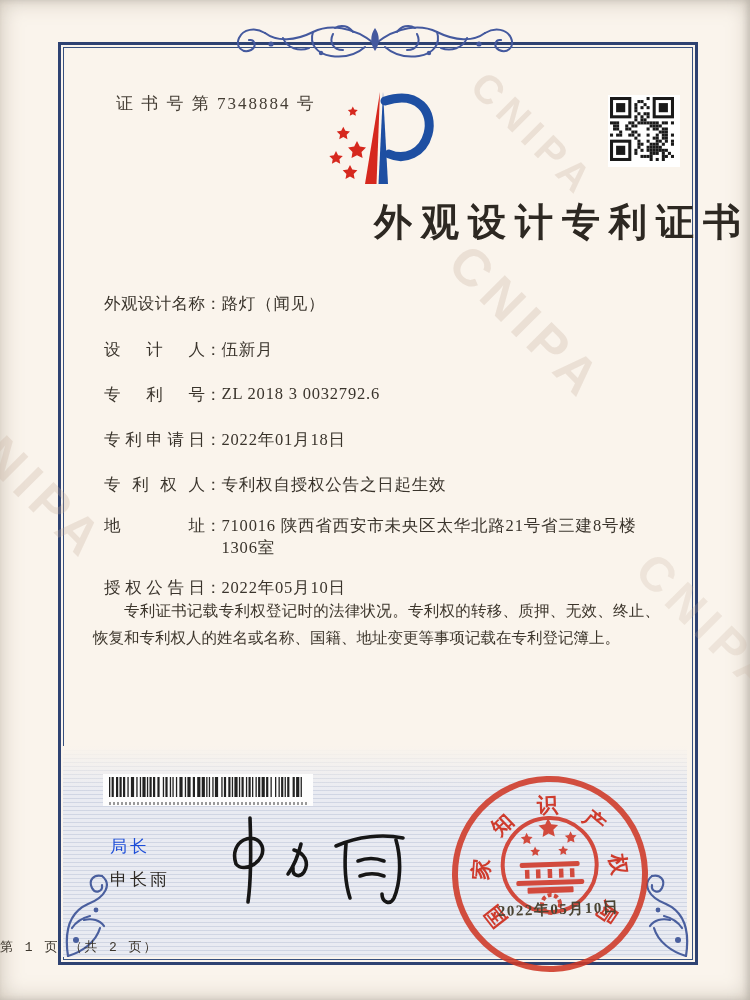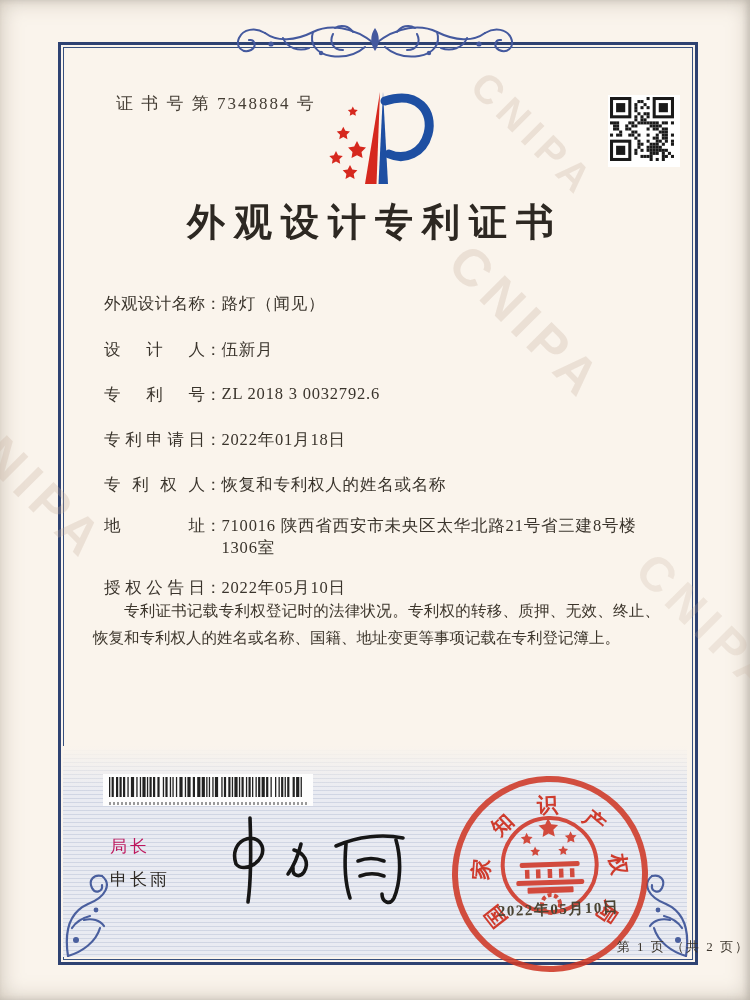--- a/index.html
+++ b/index.html
@@ -46,21 +46,21 @@
   .corner-orn.bl{left:62px;top:872px;}
   .corner-orn.br{right:58px;top:872px;transform:scaleX(-1);}
   
   .cert-no{
     position:absolute;left:116px;top:92px;z-index:4;
     font-size:17px;letter-spacing:2px;color:#443d34;
   }
   .logo{position:absolute;left:328px;top:88px;z-index:4;}
   .qr{position:absolute;left:608px;top:95px;width:68px;height:68px;z-index:4;background:#fff;padding:2px;}
   .title{
-    position:absolute;left:0;right:0;top:197px;z-index:4;text-align:center;
+    position:absolute;left:0;right:0;top:197px;z-index:4;text-align:right;
     font-size:38px;font-weight:bold;letter-spacing:9px;color:#2d2822;
   }
   
   .fields{position:absolute;left:104px;top:293px;width:566px;z-index:4;font-size:16.5px;color:#3a342c;}
   .frow{position:absolute;left:0;white-space:normal;}
   .flabel{display:inline-block;width:101px;text-align:justify;text-align-last:justify;vertical-align:top;}
   .fcolon{vertical-align:top;}
   .fvalue{display:inline-block;vertical-align:top;letter-spacing:.8px;max-width:446px;}
   .r1{top:0;} .r2{top:46px;} .r3{top:91px;} .r4{top:136px;} .r5{top:181px;}
   .r6{top:222px;} .r7{top:284px;width:566px;}
@@ -74,43 +74,43 @@
   
   .barcode{
     position:absolute;left:103px;top:774px;z-index:4;background:#fdfdfd;
     padding:3px 6px 1px 6px;
   }
   .barcode-sub{
     width:198px;height:3px;margin-top:1px;
     background:repeating-linear-gradient(to right,#9a9a9a 0 2px,transparent 2px 4px);
   }
   .signer-title{position:absolute;left:110px;top:835px;z-index:4;
-    font-family:"Liberation Sans","DejaVu Sans",sans-serif;font-size:17px;color:#be185d;letter-spacing:3px;}
+    font-family:"Liberation Sans","DejaVu Sans",sans-serif;font-size:17px;color:#1d4ed8;letter-spacing:3px;}
   .signer-name{position:absolute;left:110px;top:868px;z-index:4;
     font-family:Liberation Serif, serif;font-size:17px;color:#2e2a25;letter-spacing:3px;}
   .signature{position:absolute;left:198px;top:806px;z-index:5;}
   
   .seal{
     position:absolute;left:452px;top:776px;width:184px;height:184px;z-index:5;
     border:6px solid rgba(206,56,38,.88);border-radius:50%;transform:rotate(-2deg);
   }
   .seal-char{
     position:absolute;left:50%;top:50%;width:24px;height:26px;margin:-13px 0 0 -12px;
     font-size:21px;font-weight:bold;color:rgba(205,50,34,.95);text-align:center;line-height:26px;
   }
   .emblem{position:absolute;left:50%;top:24px;margin-left:-50px;}
   .seal-date{
     position:absolute;left:471px;top:900px;width:175px;z-index:6;
     font-size:15px;font-weight:bold;color:#4a4433;letter-spacing:1.5px;transform:rotate(-2deg);
     text-align:center;white-space:nowrap;
   }
   
   .footer{
-    position:absolute;left:0;right:0;top:938px;z-index:6;text-align:right;
-    font-size:13px;letter-spacing:2px;color:#3d372e;
+    position:absolute;left:0;right:0;top:938px;z-index:6;text-align:left;
+    font-size:13px;letter-spacing:2px;color:#3d372e;font-family:Liberation Mono, monospace;
   }
 </style>
 </head>
 <body>
 
 <div class="page">
 
   <div class="wm wm1">CNIPA</div>
   <div class="wm wm2">CNIPA</div>
   <div class="wm wm3">CNIPA</div>
@@ -315,21 +315,21 @@
     <div class="frow r2">
       <span class="flabel">设计人</span><span class="fcolon">：</span><span class="fvalue">伍新月</span>
     </div>
     <div class="frow r3">
       <span class="flabel">专利号</span><span class="fcolon">：</span><span class="fvalue">ZL 2018 3 0032792.6</span>
     </div>
     <div class="frow r4">
       <span class="flabel">专利申请日</span><span class="fcolon">：</span><span class="fvalue">2022年01月18日</span>
     </div>
     <div class="frow r5">
-      <span class="flabel">专利权人</span><span class="fcolon">：</span><span class="fvalue">恢复和专利权人的姓名或名称</span>
+      <span class="flabel">专利权人</span><span class="fcolon">：</span><span class="fvalue">专利权自授权公告之日起生效</span>
     </div>
     <div class="frow r6">
       <span class="flabel">地址</span><span class="fcolon">：</span><span class="fvalue">710016 陕西省西安市未央区太华北路21号省三建8号楼1306室</span>
     </div>
     <div class="frow r7">
       <span>
         <span class="flabel">授权公告日</span><span class="fcolon">：</span><span class="fvalue">2022年05月10日</span>
       </span>
     </div>
   </div>

